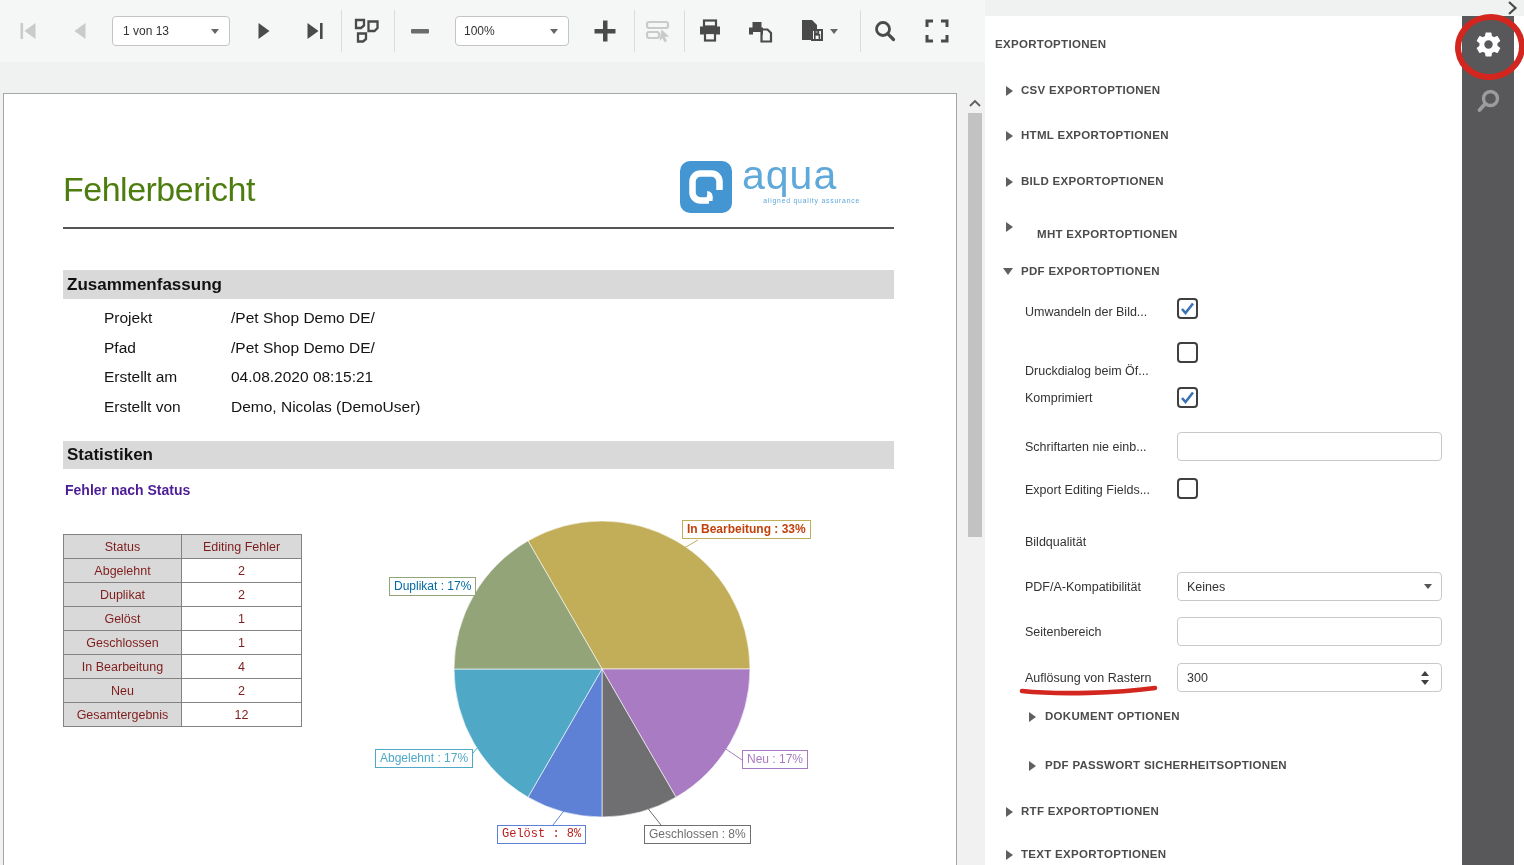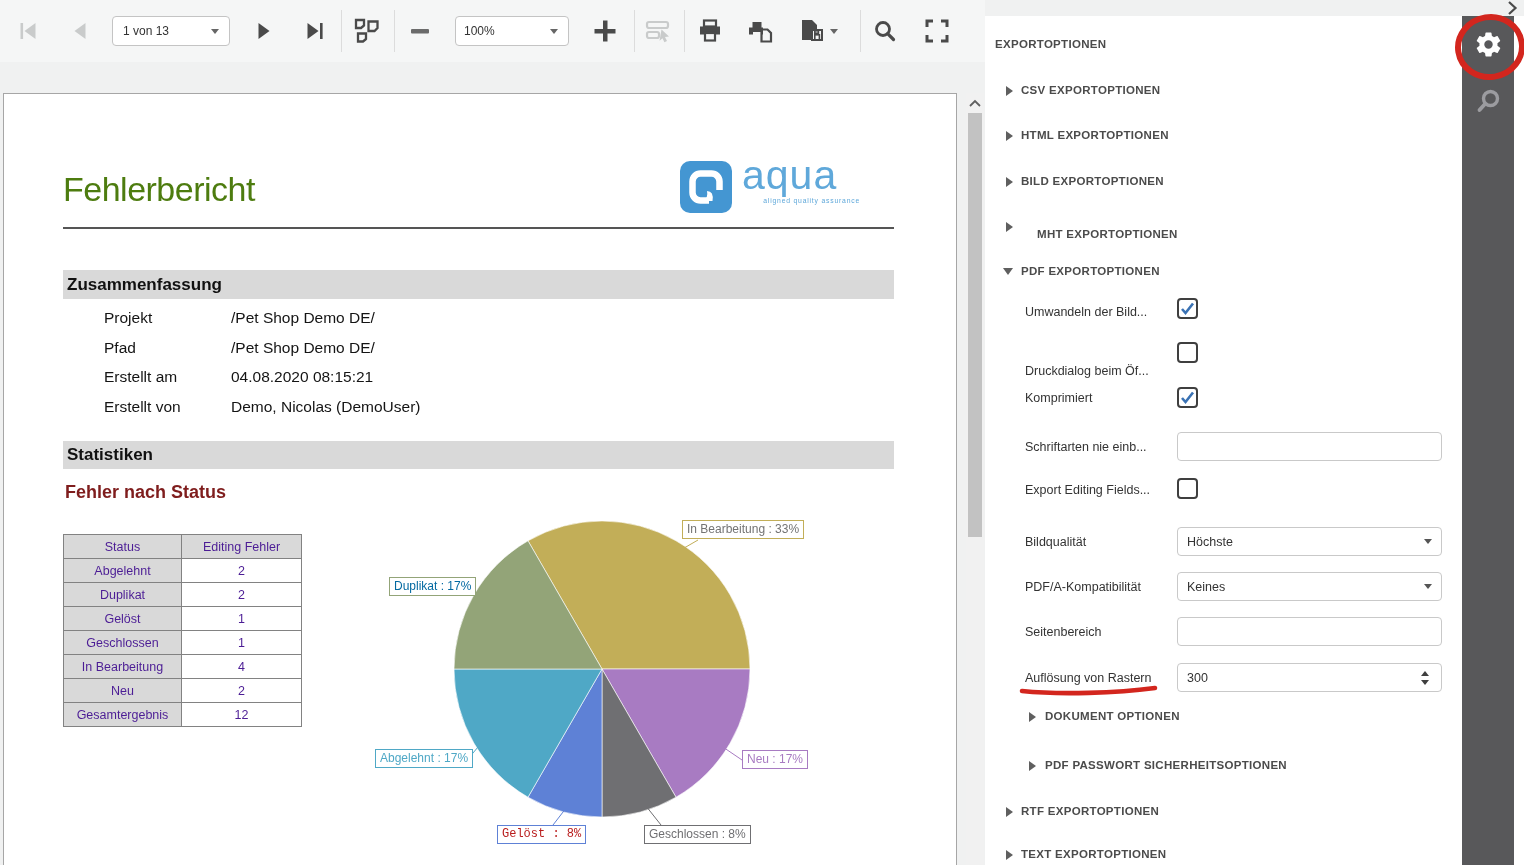--- a/index.html
+++ b/index.html
@@ -18,24 +18,24 @@
 
   #page{position:absolute;left:3px;top:93px;width:954px;height:772px;background:#fff;border:1px solid #a6a6a6;border-bottom:none;}
 
   
   .doc-title{position:absolute;left:59px;top:76px;font-size:34px;color:#4d7c0f;letter-spacing:-.5px;}
   .doc-rule{position:absolute;left:59px;top:133px;width:831px;height:2px;background:#555;}
   .sec-bar{position:absolute;left:59px;width:831px;height:29px;background:#d9d9d9;color:#111;
     font-size:17px;font-weight:bold;line-height:29px;padding-left:4px;}
   .meta-row{position:absolute;left:100px;font-size:15.5px;color:#141414;white-space:nowrap;}
   .meta-row .ml{display:inline-block;width:127px;}
-  .chart-heading{position:absolute;left:61px;top:388px;font-size:18px;font-weight:bold;color:#7f1d1d;}
-
-  
-  #status-table{position:absolute;left:59px;top:440px;border-collapse:collapse;font-size:12.5px;color:#4c1d95;}
+  .chart-heading{position:absolute;left:61px;top:388px;font-size:14px;font-weight:bold;color:#4c1d95;}
+
+  
+  #status-table{position:absolute;left:59px;top:440px;border-collapse:collapse;font-size:12.5px;color:#7f1d1d;}
   #status-table th,#status-table td{border:1px solid #828282;text-align:center;height:24px;padding:0 4px;}
   #status-table th{background:#d9d9d9;font-weight:normal;width:118px;}
   #status-table th+th{width:120px;}
   #status-table td.c1{background:#d9d9d9;}
 
   
   #pie-overlay{position:absolute;left:0;top:0;pointer-events:none;}
   .pie-callout{position:absolute;background:#fff;border:1px solid #999;font-size:12px;
     padding:1px 4px 2px 4px;white-space:nowrap;}
 
@@ -262,21 +262,21 @@
         </g>
       <g id="pie-leaders" stroke-width="1">
         <line class="leader" x1="694" y1="446" x2="668" y2="461" stroke="#c2ae58"></line>
         <line class="leader" x1="738" y1="666" x2="713" y2="649" stroke="#a87bc2"></line>
         <line class="leader" x1="657" y1="731" x2="638" y2="707" stroke="#6f6f72"></line>
         <line class="leader" x1="549" y1="731" x2="566" y2="709" stroke="#5e81d6"></line>
         <line class="leader" x1="464" y1="665" x2="479" y2="647" stroke="#4fa8c6"></line>
         <line class="leader" x1="462" y1="495" x2="477" y2="507" stroke="#93a478"></line>
       </g>
     </svg>
-    <div class="pie-callout" style="left: 678px; top: 426px; border-color: rgb(194, 174, 88); color: #737373;">In Bearbeitung : 33%</div>
+    <div class="pie-callout" style="left: 678px; top: 426px; border-color: rgb(194, 174, 88); color: #c2410c; font-weight: bold;">In Bearbeitung : 33%</div>
     <div class="pie-callout" style="left: 738px; top: 656px; border-color: rgb(168, 123, 194); color: rgb(168, 123, 194);">Neu : 17%</div>
     <div class="pie-callout" style="left: 640px; top: 731px; border-color: rgb(111, 111, 114); color: rgb(111, 111, 114);">Geschlossen : 8%</div>
     <div class="pie-callout" style="left: 493px; top: 731px; border-color: rgb(94, 129, 214); color: #b91c1c; font-family: Liberation Mono, monospace;">Gelöst : 8%</div>
     <div class="pie-callout" style="left: 371px; top: 655px; border-color: rgb(79, 168, 198); color: rgb(79, 168, 198);">Abgelehnt : 17%</div>
     <div class="pie-callout" style="left: 385px; top: 483px; border-color: rgb(147, 164, 120); color: #0369a1;">Duplikat : 17%</div>
   </div>
 
   <div id="vscroll">
     <div class="up">
       <svg width="12" height="8" viewBox="0 0 12 8">
@@ -334,24 +334,20 @@
 
   <div class="plabel" style="top:440px;">Schriftarten nie einb...</div>
   <input class="pinput" style="top: 432px;" value="">
 
   <div class="plabel" style="top:483px;">Export Editing Fields...</div>
   <div class="checkbox" style="top:478px;">
     
   </div>
 
   <div class="plabel" style="top:535px;">Bildqualität</div>
-  <div class="pselect" style="top:527px;">
-    <span>Höchste</span>
-    <span class="caret"></span>
-  </div>
 
   <div class="plabel" style="top:580px;">PDF/A-Kompatibilität</div>
   <div class="pselect" style="top:572px;">
     <span>Keines</span>
     <span class="caret"></span>
   </div>
 
   <div class="plabel" style="top:625px;">Seitenbereich</div>
   <input class="pinput" style="top: 617px;" value="">
 

